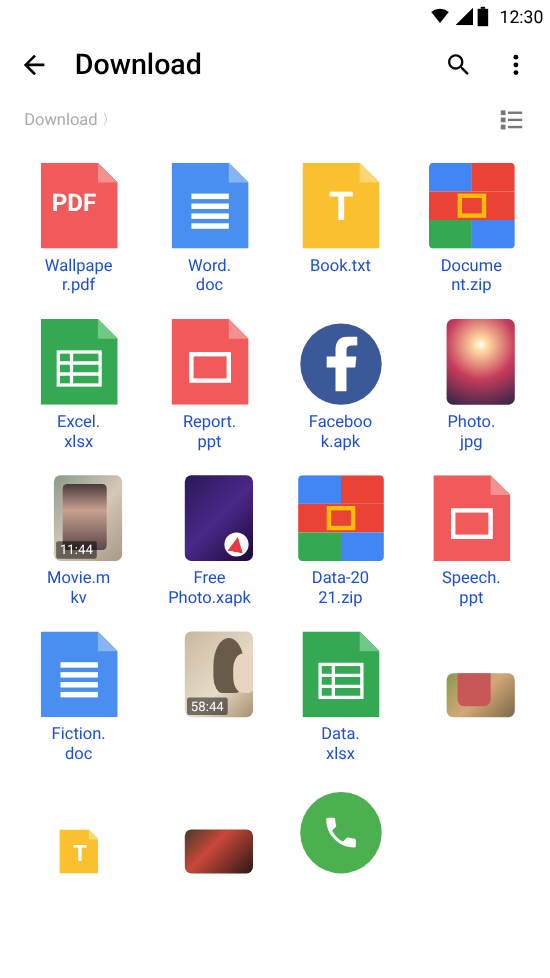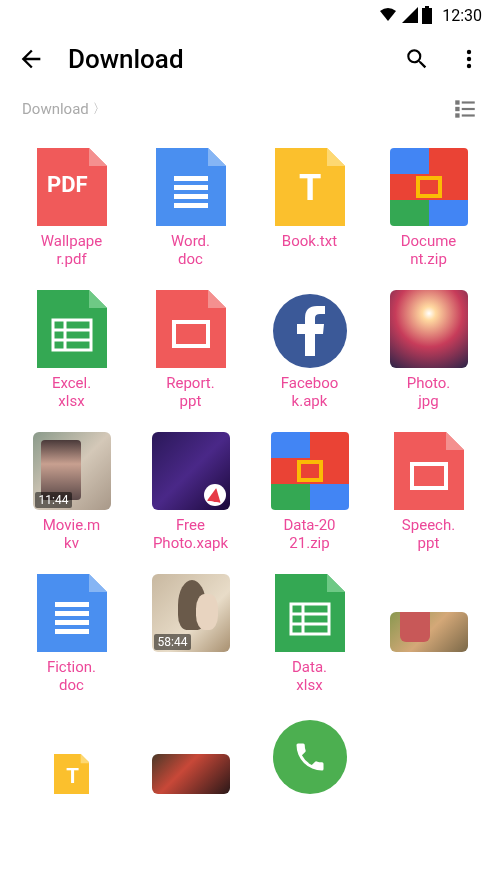--- a/index.html
+++ b/index.html
@@ -9,21 +9,21 @@
       background: #fff;
       font-family: -apple-system, Roboto, Arial, sans-serif;
       overflow: hidden;
       position: relative;
     }
     .status-bar {
       height: 30px;
       display: flex;
       align-items: center;
       justify-content: flex-end;
-      padding: 0 18px;
+      padding: 0 6px;
       gap: 2px;
     }
     .status-icons { display: flex; align-items: center; gap: 4px; }
     .status-time { font-size: 16px; margin-left: 6px; }
     .app-header {
       display: flex;
       align-items: center;
       padding: 14px 16px 18px 16px;
       gap: 22px;
     }
@@ -54,35 +54,36 @@
       width: 78px;
       height: 78px;
       display: flex;
       align-items: flex-end;
       justify-content: center;
       position: relative;
     }
     .file-label {
       text-align: center;
       font-size: 15px;
-      color: #ec4899;
+      color: #1d4ed8;
       margin-top: 6px;
       line-height: 1.2;
       word-break: break-word;
       white-space: pre-line;
     }
     .pdf-icon { width: 70px; height: 78px; }
     .doc-icon, .txt-icon, .xlsx-icon, .ppt-icon { width: 70px; height: 78px; }
     .zip-icon { width: 78px; height: 78px; border-radius: 4px; }
     .thumb {
       width: 78px;
       height: 78px;
       border-radius: 6px;
       position: relative;
       overflow: hidden;
+      margin-left: 16px;
     }
     .thumb-label {
       position: absolute;
       bottom: 2px;
       left: 2px;
       font-size: 12px;
       color: #fff;
       background: rgba(0,0,0,0.5);
       padding: 1px 4px;
       border-radius: 2px;

